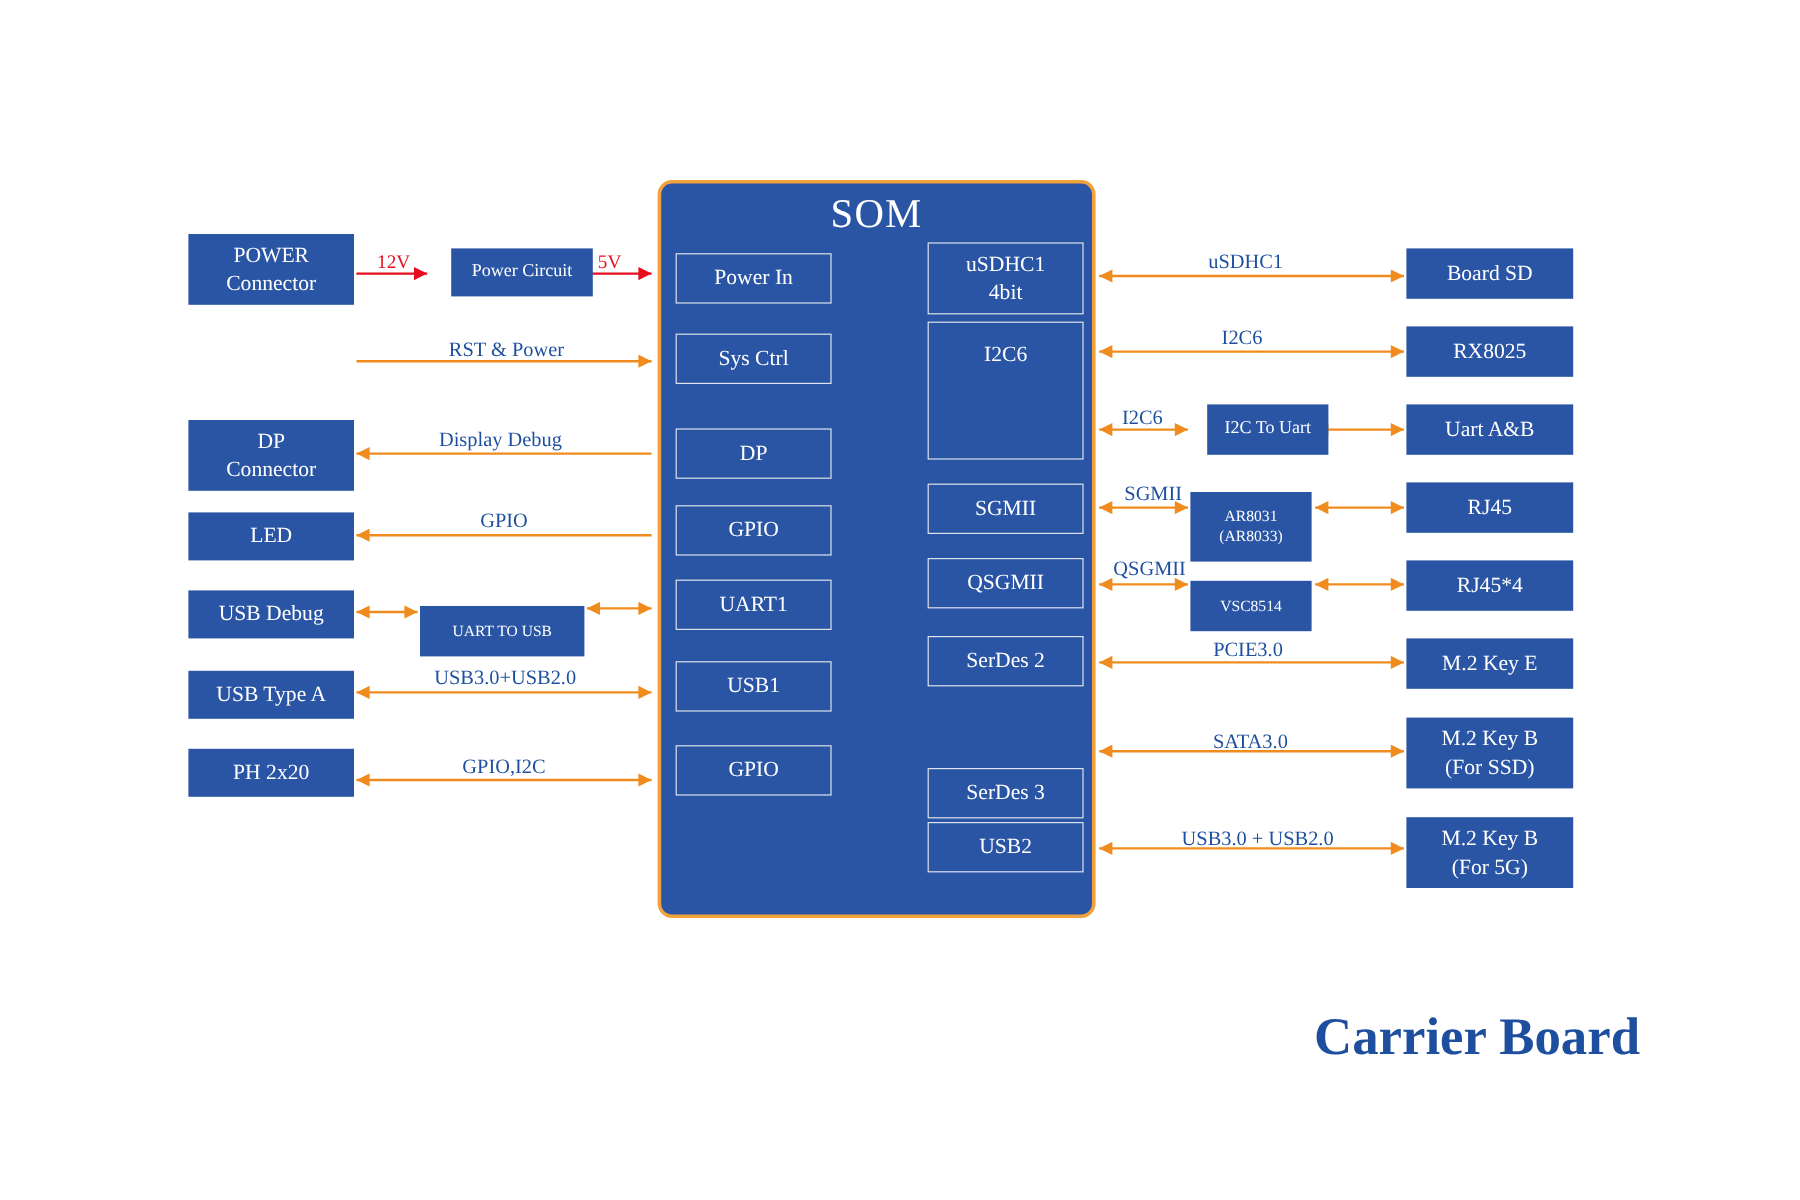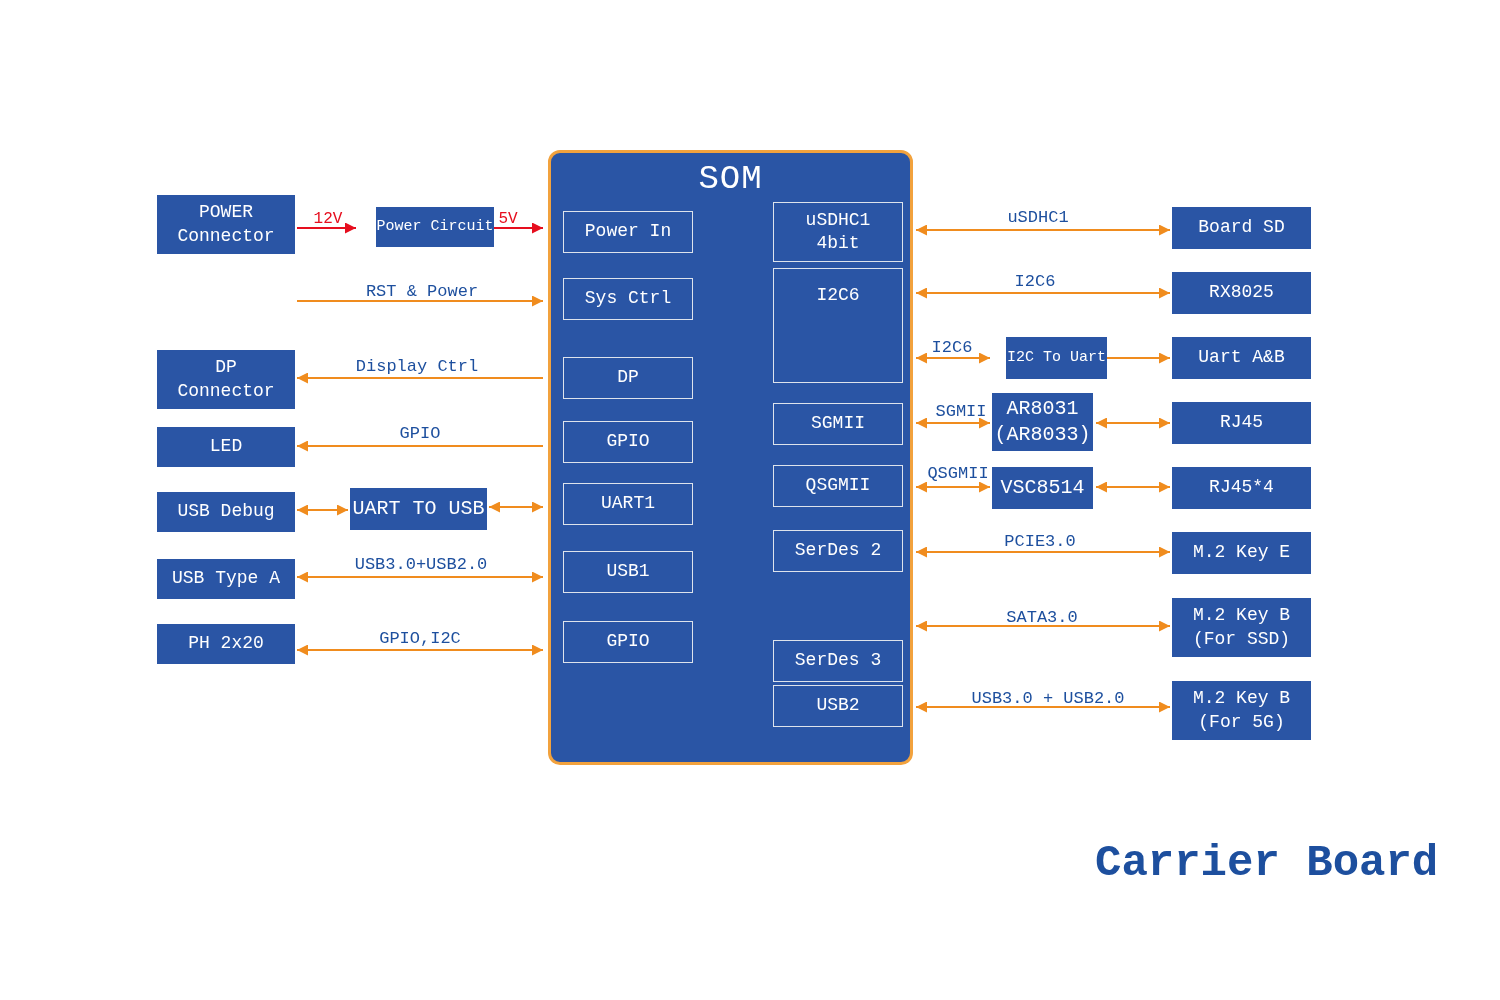--- a/index.html
+++ b/index.html
@@ -6,30 +6,30 @@
     --blue:#2a55a5;
     --som-border:#f2a23d;
     --arrow:#f08c1e;
     --red:#e60e1e;
     --lblue:#1d4f9e;
   }
   *{margin:0;padding:0;box-sizing:border-box;}
   html,body{background:#ffffff;}
   .canvas{
     position:relative;width:1500px;height:1000px;background:#ffffff;
-    font-family:Liberation Mono, monospace;overflow:hidden;
+    font-family:Liberation Serif, serif;overflow:hidden;
   }
   .wires{position:absolute;left:0;top:0;pointer-events:none;}
   .blk{
     position:absolute;background:var(--blue);color:#fff;
     display:flex;align-items:center;justify-content:center;
     text-align:center;white-space:pre-line;font-size:18px;line-height:1.3;
   }
   .sm{font-size:15px;margin-left:14px;}
-  .md{font-size:20px;}
+  .md{font-size:13px;margin-top:17px;}
   .som{
     position:absolute;background:var(--blue);
     border:3px solid var(--som-border);border-radius:12px;
   }
   .som-title{
     position:absolute;color:#fff;font-size:34px;font-weight:400;
     text-align:center;letter-spacing:1px;
   }
   .port{
     position:absolute;background:var(--blue);border:1.5px solid #dde3ec;
@@ -125,21 +125,21 @@
   <div class="blk" style="left:1172px;top:467px;width:139px;height:42px">RJ45*4</div>
   <div class="blk" style="left:1172px;top:532px;width:139px;height:42px">M.2 Key E</div>
   <div class="blk" style="left:1172px;top:598px;width:139px;height:59px">M.2 Key B
 (For SSD)</div>
   <div class="blk" style="left:1172px;top:681px;width:139px;height:59px">M.2 Key B
 (For 5G)</div>
 
   <div class="lbl lbl-red" style="left:328px;top:210px">12V</div>
   <div class="lbl lbl-red" style="left:508px;top:210px">5V</div>
   <div class="lbl" style="left:422px;top:282px">RST &amp; Power</div>
-  <div class="lbl" style="left:417px;top:357px">Display Ctrl</div>
+  <div class="lbl" style="left:417px;top:357px">Display Debug</div>
   <div class="lbl" style="left:420px;top:424px">GPIO</div>
   <div class="lbl" style="left:421px;top:555px">USB3.0+USB2.0</div>
   <div class="lbl" style="left:420px;top:629px">GPIO,I2C</div>
   <div class="lbl" style="left:1038px;top:208px">uSDHC1</div>
   <div class="lbl" style="left:1035px;top:272px">I2C6</div>
   <div class="lbl" style="left:952px;top:338px">I2C6</div>
   <div class="lbl" style="left:961px;top:402px">SGMII</div>
   <div class="lbl" style="left:958px;top:464px">QSGMII</div>
   <div class="lbl" style="left:1040px;top:532px">PCIE3.0</div>
   <div class="lbl" style="left:1042px;top:608px">SATA3.0</div>

